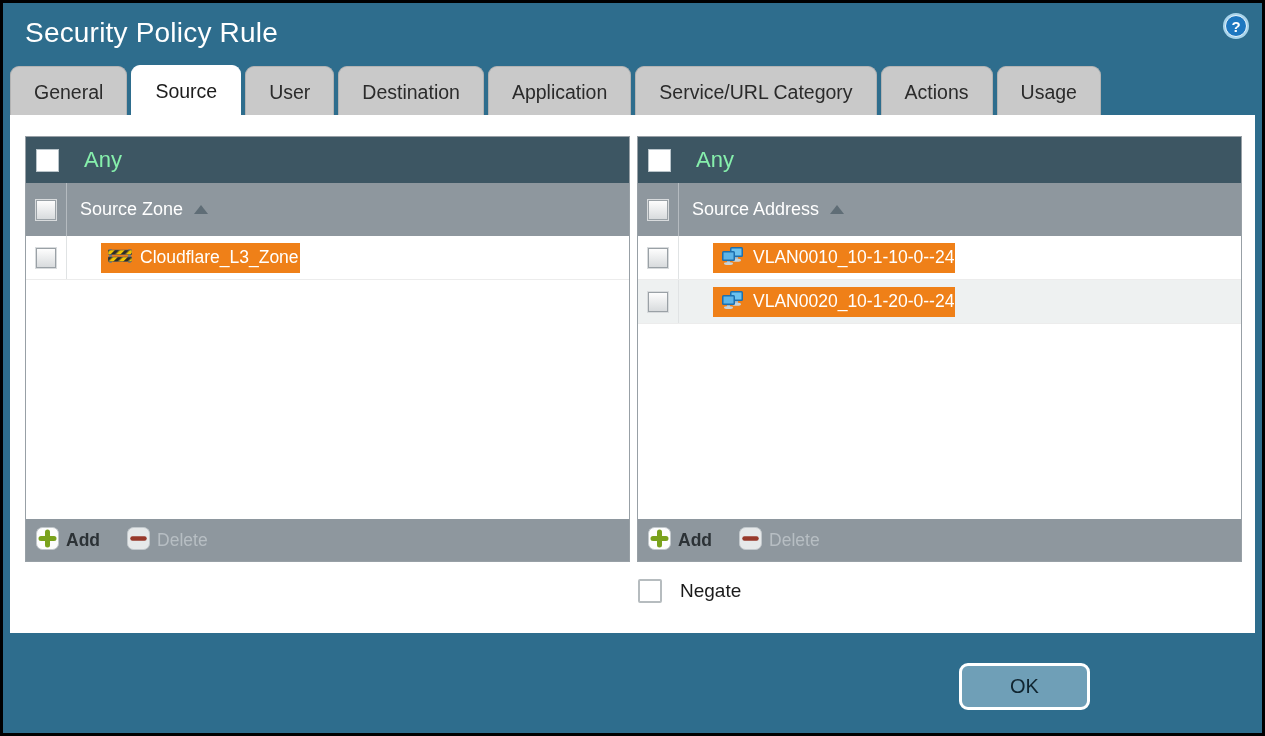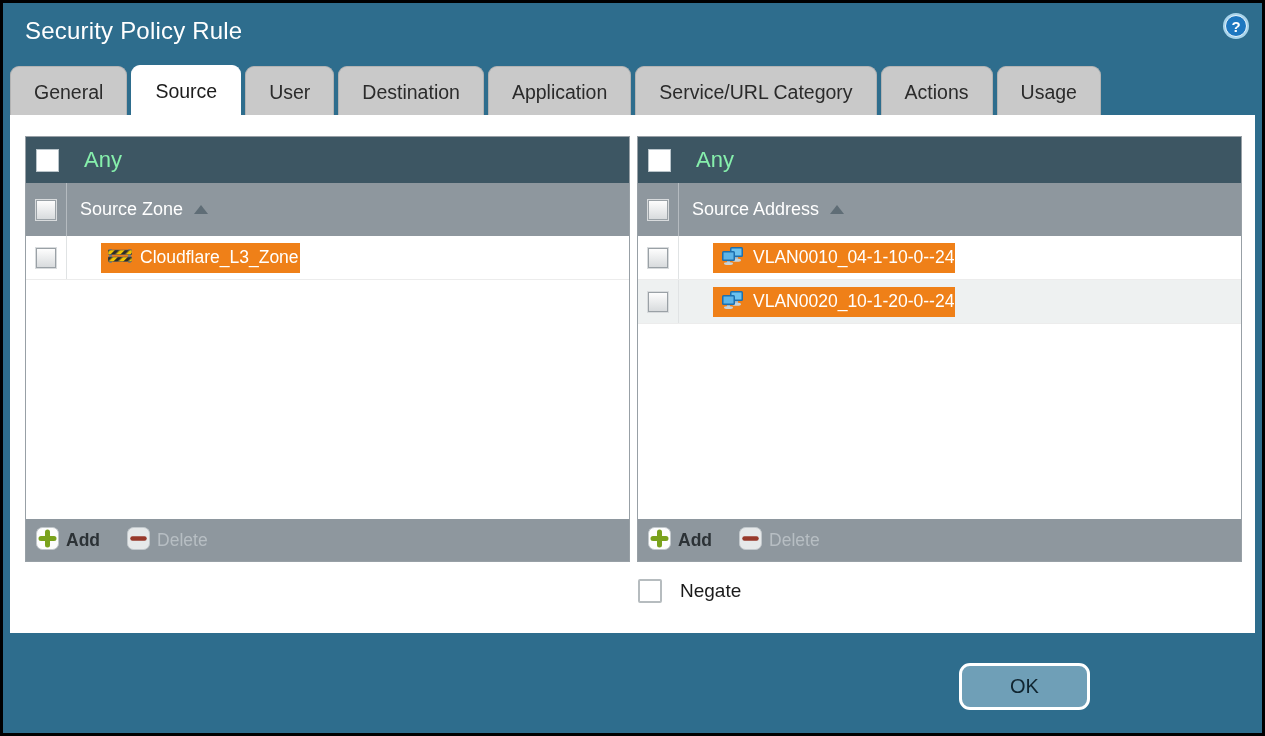--- a/index.html
+++ b/index.html
@@ -2,21 +2,21 @@
 <html><head>
 <meta charset="utf-8">
 <style>
   * { box-sizing: border-box; margin: 0; padding: 0; }
   body { font-family: "Liberation Sans", sans-serif; background: #555; }
   .screen { position: relative; width: 1265px; height: 736px; background: #000; overflow: hidden; }
   .dialog { position: absolute; inset: 3px; background: #2e6d8d; }
 
   
   .titlebar { position: absolute; left: 0; top: 0; right: 0; height: 60px; }
-  .title { position: absolute; left: 22px; top: 14px; color: #fff; font-size: 24px; letter-spacing: .2px; }
+  .title { position: absolute; left: 22px; top: 14px; color: #fff; font-size: 28px; letter-spacing: .2px; }
   .help { position: absolute; right: 12px; top: 9px; width: 28px; height: 28px; cursor: pointer; }
 
   
   .tabs { position: absolute; left: 7px; top: 62px; right: 7px; height: 50px; display: flex; align-items: flex-end; }
   .tab { height: 49px; line-height: 50px; padding: 0 23px; margin-right: 4px; background: #c9c9c9;
          border: 1px solid #b3b3b3; border-bottom: none; border-radius: 9px 9px 0 0;
          font-size: 19.5px; color: #2b2b2b; cursor: pointer; white-space: nowrap; }
   .tab.active { background: #fff; border-color: #fff; height: 52px; margin-bottom: -2px; z-index: 3; color: #1c1c1c; }
 
   
@@ -59,21 +59,21 @@
   .sort { width: 0; height: 0; border-left: 7px solid transparent; border-right: 7px solid transparent;
           border-bottom: 9px solid #5f6d76; margin-left: 11px; }
 
   .negate-row { position: absolute; left: 628px; top: 464px; display: flex; align-items: center; gap: 18px; }
   .negate-row .lbl { font-size: 19px; color: #1a1a1a; }
 
   
   .bottombar { position: absolute; left: 0; top: 630px; width: 100%; height: 100px; background: #2e6d8d; }
   .dlgbtn { position: absolute; top: 30px; height: 47px; border: 3px solid #fff; border-radius: 9px;
             font-family: "Liberation Sans", sans-serif; font-size: 20px; cursor: pointer; }
-  .dlgbtn.ok { left: 956px; width: 131px; background: #6f9fb7; color: #102530; border-radius: 11px; }
+  .dlgbtn.ok { left: 956px; width: 131px; background: #6f9fb7; color: #102530; }
   .dlgbtn.cancel { left: 1099px; width: 134px; background: #cbcbcb; color: #1c1c1c; }
 </style>
 </head>
 <body>
 
 <svg width="0" height="0" style="position:absolute">
   <defs>
     <pattern id="hazard" patternUnits="userSpaceOnUse" width="7" height="7" patternTransform="rotate(45)">
       <rect width="7" height="7" fill="#f2c500"></rect>
       <rect width="3.5" height="7" fill="#2b2b2b"></rect>
@@ -184,21 +184,21 @@
                   <rect x="10" y="1" width="13" height="10" rx="1.5" fill="#1d6fae"></rect>
                   <rect x="11.5" y="2.5" width="10" height="7" fill="#6cc2ee"></rect>
                   <rect x="15" y="11" width="3" height="2.5" fill="#9fb3bf"></rect>
                   <ellipse cx="16.5" cy="14.2" rx="4.5" ry="1.6" fill="#c7d3da"></ellipse>
                   <rect x="2" y="5" width="13" height="10" rx="1.5" fill="#1d6fae"></rect>
                   <rect x="3.5" y="6.5" width="10" height="7" fill="#5db5e8"></rect>
                   <rect x="7" y="15" width="3" height="2.2" fill="#9fb3bf"></rect>
                   <ellipse cx="8.5" cy="17.4" rx="4.5" ry="1.5" fill="#c7d3da"></ellipse>
                 </svg>
               </span>
-              <span>VLAN0010_04-1-10-0--24</span>
+              <span>VLAN0010_10-1-10-0--24</span>
             </span>
           </div>
           <div class="prow">
             <span class="cbcell">
                 <span class="cb cb-row"></span>
               </span>
             <span class="tag">
               <span>
                 <svg width="25" height="19" viewBox="0 0 25 19">
                   <rect x="10" y="1" width="13" height="10" rx="1.5" fill="#1d6fae"></rect>

